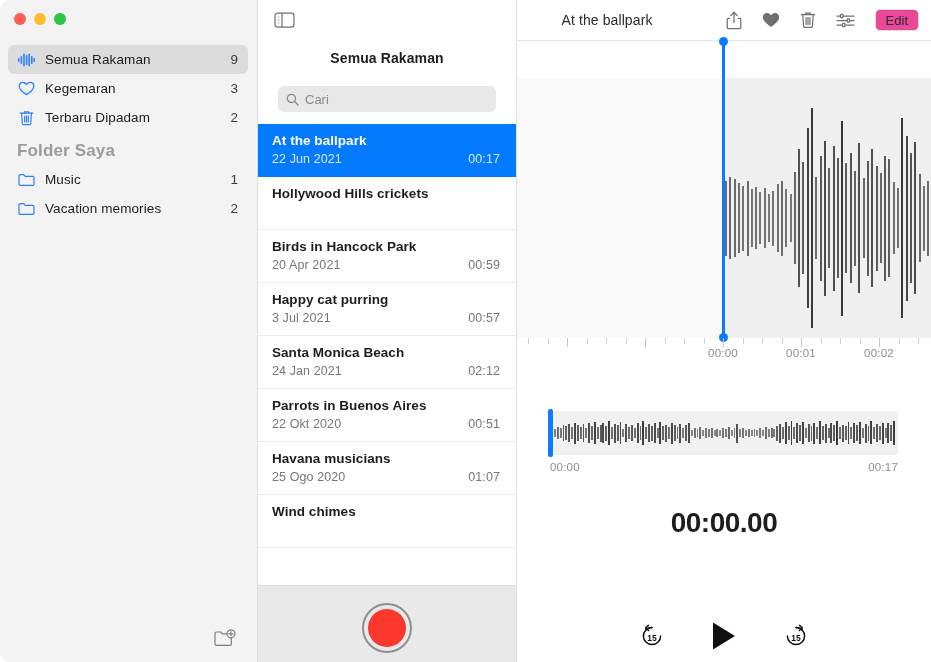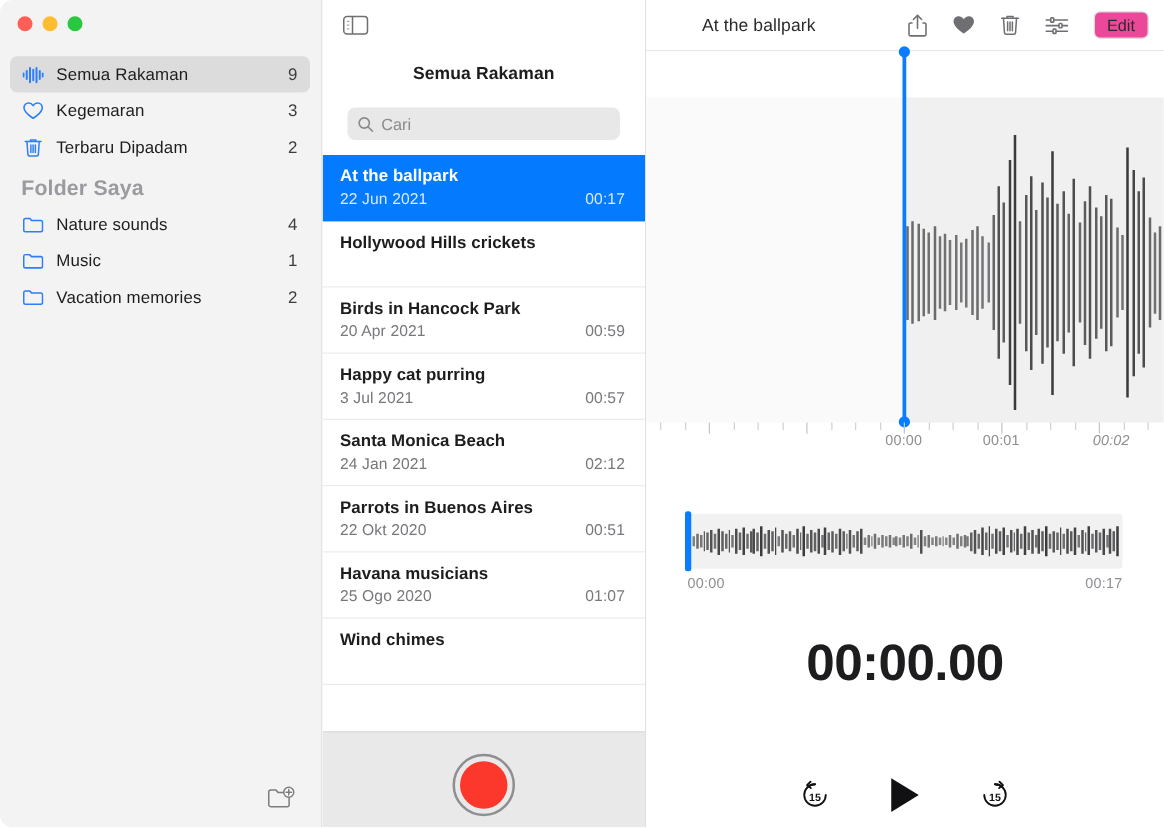--- a/index.html
+++ b/index.html
@@ -374,21 +374,21 @@
     font-size: 11.5px;
     color: #8e8e93;
     letter-spacing: 0.2px;
   }
 
   #time-display {
     position: absolute;
     left: 0; top: 466px;
     width: 414px;
     text-align: center;
-    font-size: 41px;
+    font-size: 28px;
     font-weight: 700;
     color: #1d1d1f;
     letter-spacing: -0.5px;
   }
 
   #transport {
     position: absolute;
     left: 0; top: 578px;
     width: 414px;
     display: flex;
@@ -468,29 +468,20 @@
               <path d="M5.7 6v6M7.5 6v6M9.3 6v6"></path>
             </g>
           </svg>
         </span>
         <span class="side-label">Terbaru Dipadam</span>
         <span class="side-count">2</span>
       </div>
 
       <div id="folder-header">Folder Saya</div>
 
-      <div class="side-row">
-        <span class="side-icon">
-          <svg width="17" height="14" viewBox="0 0 17 14">
-            <path d="M1 3.1c0-0.8 0.6-1.4 1.4-1.4h3.3l1.5 1.6h7.4c0.8 0 1.4 0.6 1.4 1.4v6.2c0 0.8-0.6 1.4-1.4 1.4H2.4c-0.8 0-1.4-0.6-1.4-1.4z" fill="none" stroke="#2d7ff9" stroke-width="1.2" stroke-linejoin="round"></path>
-          </svg>
-        </span>
-        <span class="side-label">Nature sounds</span>
-        <span class="side-count">4</span>
-      </div>
 
       <div class="side-row">
         <span class="side-icon">
           <svg width="17" height="14" viewBox="0 0 17 14">
             <path d="M1 3.1c0-0.8 0.6-1.4 1.4-1.4h3.3l1.5 1.6h7.4c0.8 0 1.4 0.6 1.4 1.4v6.2c0 0.8-0.6 1.4-1.4 1.4H2.4c-0.8 0-1.4-0.6-1.4-1.4z" fill="none" stroke="#2d7ff9" stroke-width="1.2" stroke-linejoin="round"></path>
           </svg>
         </span>
         <span class="side-label">Music</span>
         <span class="side-count">1</span>
       </div>
@@ -740,21 +731,21 @@
         <span class="tick" style="left: 264.5px;"></span>
         <span class="tick major" style="left: 284px;"></span>
         <span class="tick" style="left: 303.5px;"></span>
         <span class="tick" style="left: 323px;"></span>
         <span class="tick" style="left: 342.5px;"></span>
         <span class="tick major" style="left: 362px;"></span>
         <span class="tick" style="left: 381.5px;"></span>
         <span class="tick" style="left: 401px;"></span>
         <span class="tick-label" style="left: 206px;">00:00</span>
         <span class="tick-label" style="left: 284px;">00:01</span>
-        <span class="tick-label" style="left: 372px; font-style: italic;">00:02</span>
+        <span class="tick-label" style="left: 362px;">00:02</span>
       </div>
 
     <div id="overview">
       <div id="overview-bars">
           <span class="obar" style="left: 4px; width: 1.95px; top: 18.3px; height: 7.5px; opacity: 0.62;"></span>
           <span class="obar" style="left: 6.85px; width: 1.95px; top: 16.1px; height: 11.9px; opacity: 0.72;"></span>
           <span class="obar" style="left: 9.7px; width: 1.95px; top: 17.2px; height: 9.5px; opacity: 0.67;"></span>
           <span class="obar" style="left: 12.55px; width: 1.95px; top: 13.8px; height: 16.3px; opacity: 0.82;"></span>
           <span class="obar" style="left: 15.4px; width: 1.95px; top: 15.2px; height: 13.6px; opacity: 0.76;"></span>
           <span class="obar" style="left: 18.25px; width: 1.95px; top: 12.6px; height: 18.7px; opacity: 0.87;"></span>

